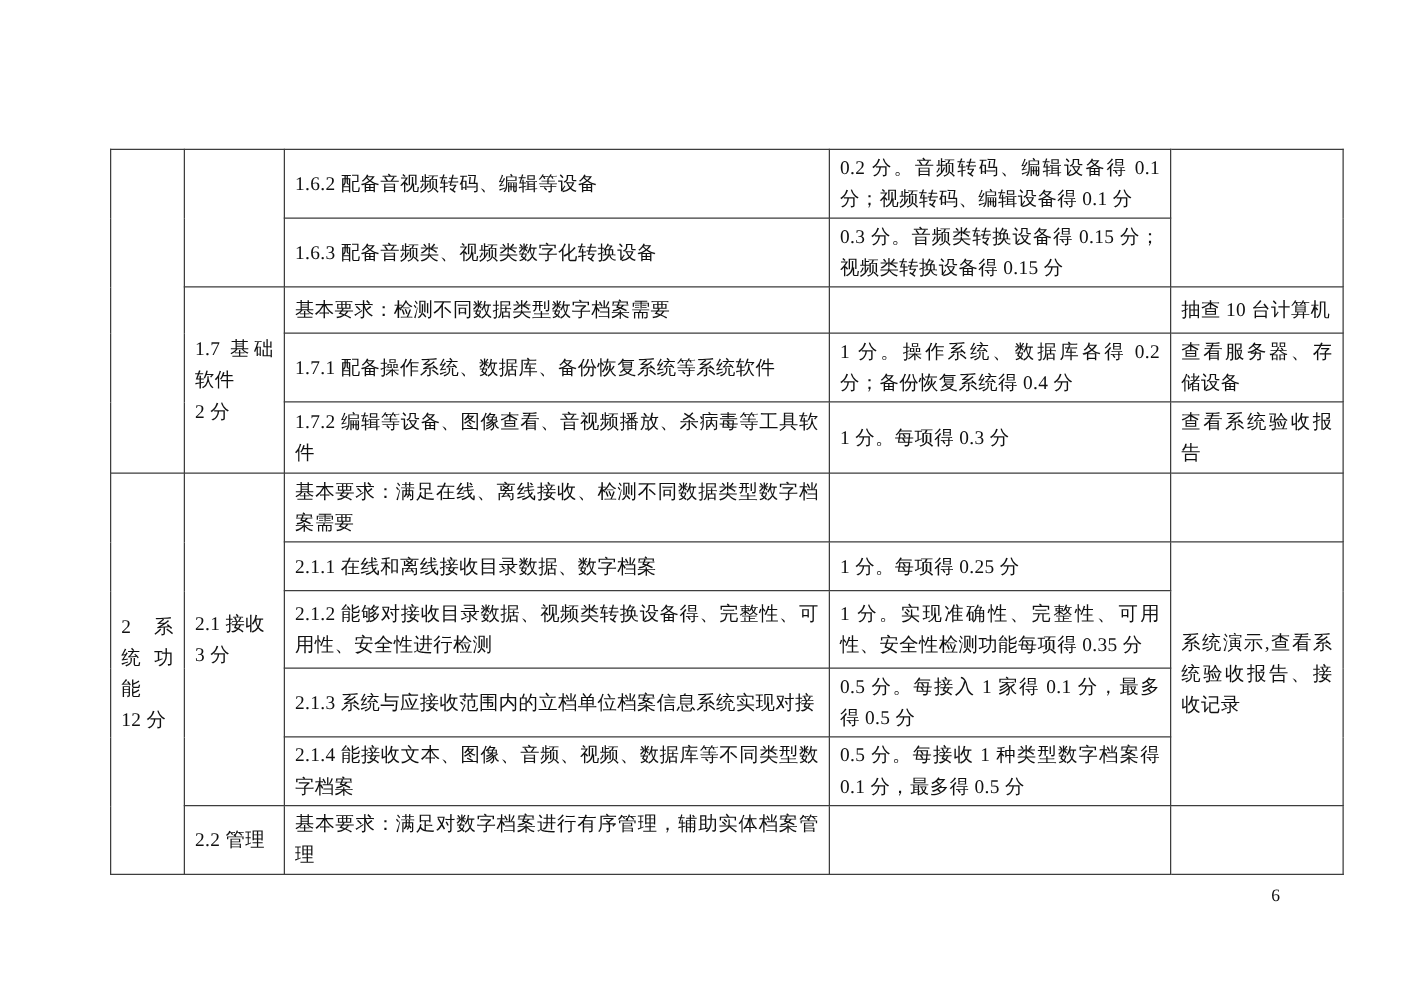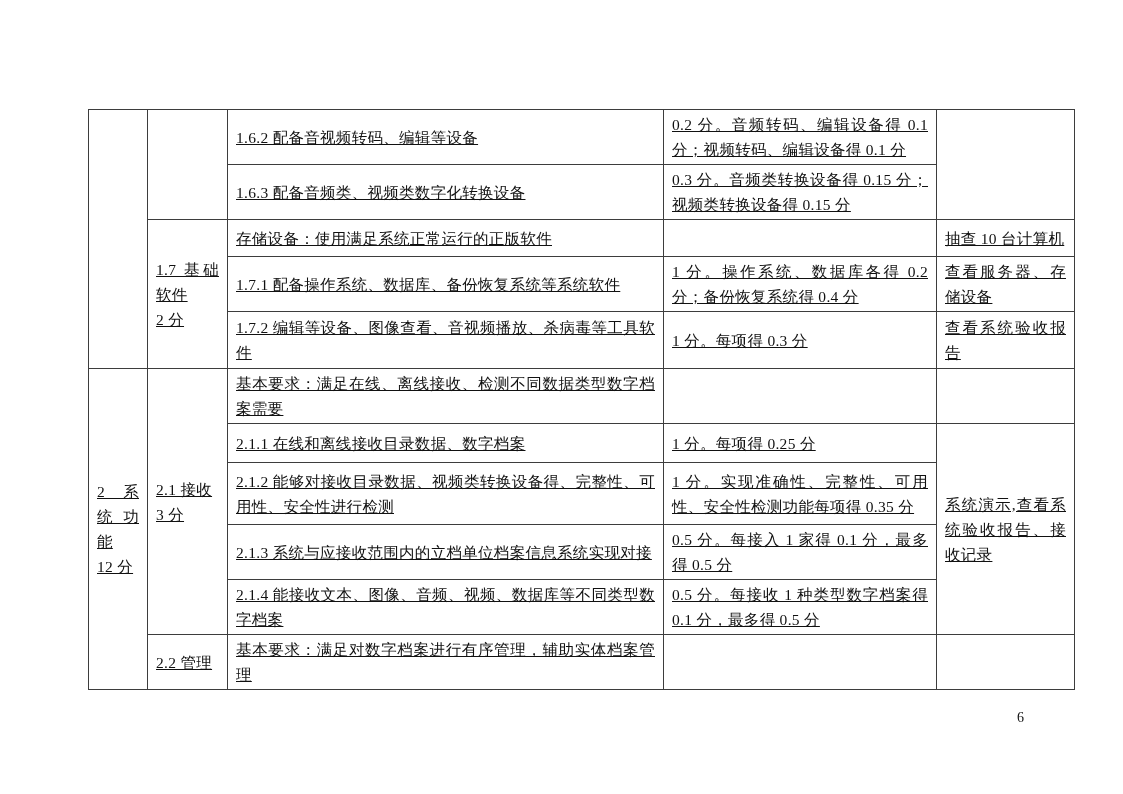--- a/index.html
+++ b/index.html
@@ -11,25 +11,24 @@
     position: relative;
     width: 1123px;
     height: 794px;
     overflow: hidden;
     font-family: "Liberation Serif", "DejaVu Serif", serif;
     color: #111111;
   }
   table.rubric {
     position: absolute;
     left: 88px;
-    top: 109px;
+    top: 119px;
     width: 986px;
     border-collapse: collapse;
     table-layout: fixed;
-    text-decoration: underline;
   }
   table.rubric td {
     border: 1px solid #3d3d3d;
     font-size: 15.5px;
     line-height: 25px;
     letter-spacing: 0.3px;
     vertical-align: middle;
     text-align: justify;
     padding: 2px 8px;
     overflow: hidden;
@@ -76,21 +75,21 @@
   </tr>
 
   <tr style="height:55px">
     <td class="item">1.6.3 配备音频类、视频类数字化转换设备</td>
     <td class="score">0.3 分。音频类转换设备得 0.15 分；视频类转换设备得 0.15 分</td>
   </tr>
 
   <tr style="height:37px">
     <td class="grp" rowspan="3">1.7 基础软件
 2 分</td>
-    <td class="item">存储设备：使用满足系统正常运行的正版软件</td>
+    <td class="item">基本要求：检测不同数据类型数字档案需要</td>
     <td class="score"></td>
     <td class="method">抽查 10 台计算机</td>
   </tr>
 
   <tr style="height:48px">
     <td class="item">1.7.1 配备操作系统、数据库、备份恢复系统等系统软件</td>
     <td class="score lh-tight">1 分。操作系统、数据库各得 0.2 分；备份恢复系统得 0.4 分</td>
     <td class="method">查看服务器、存储设备</td>
   </tr>
 

